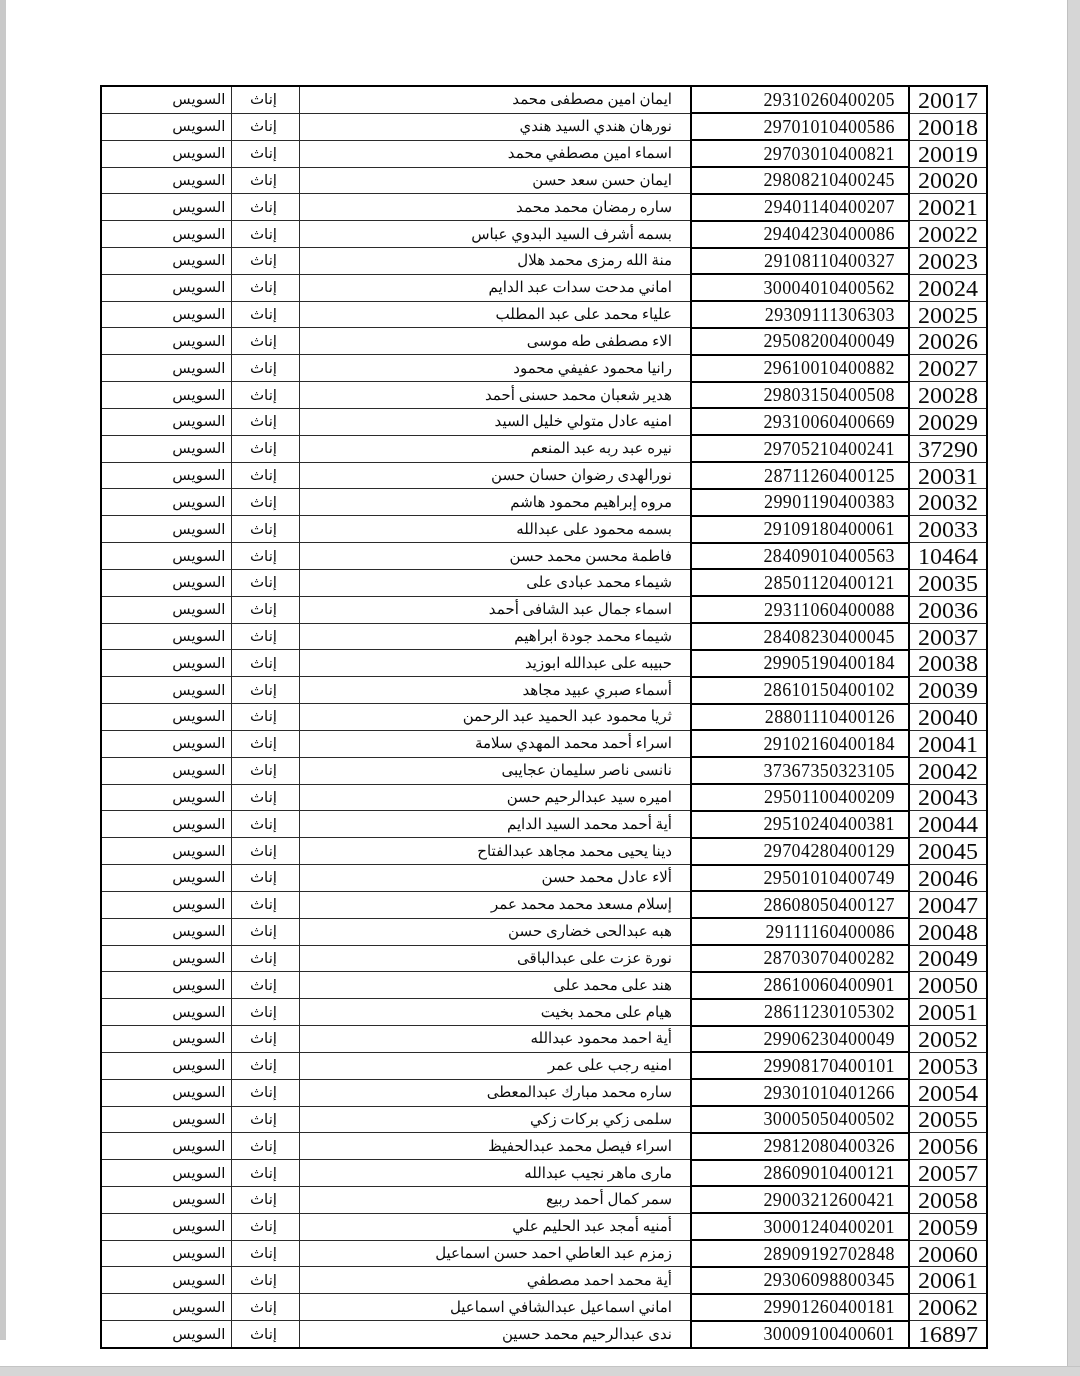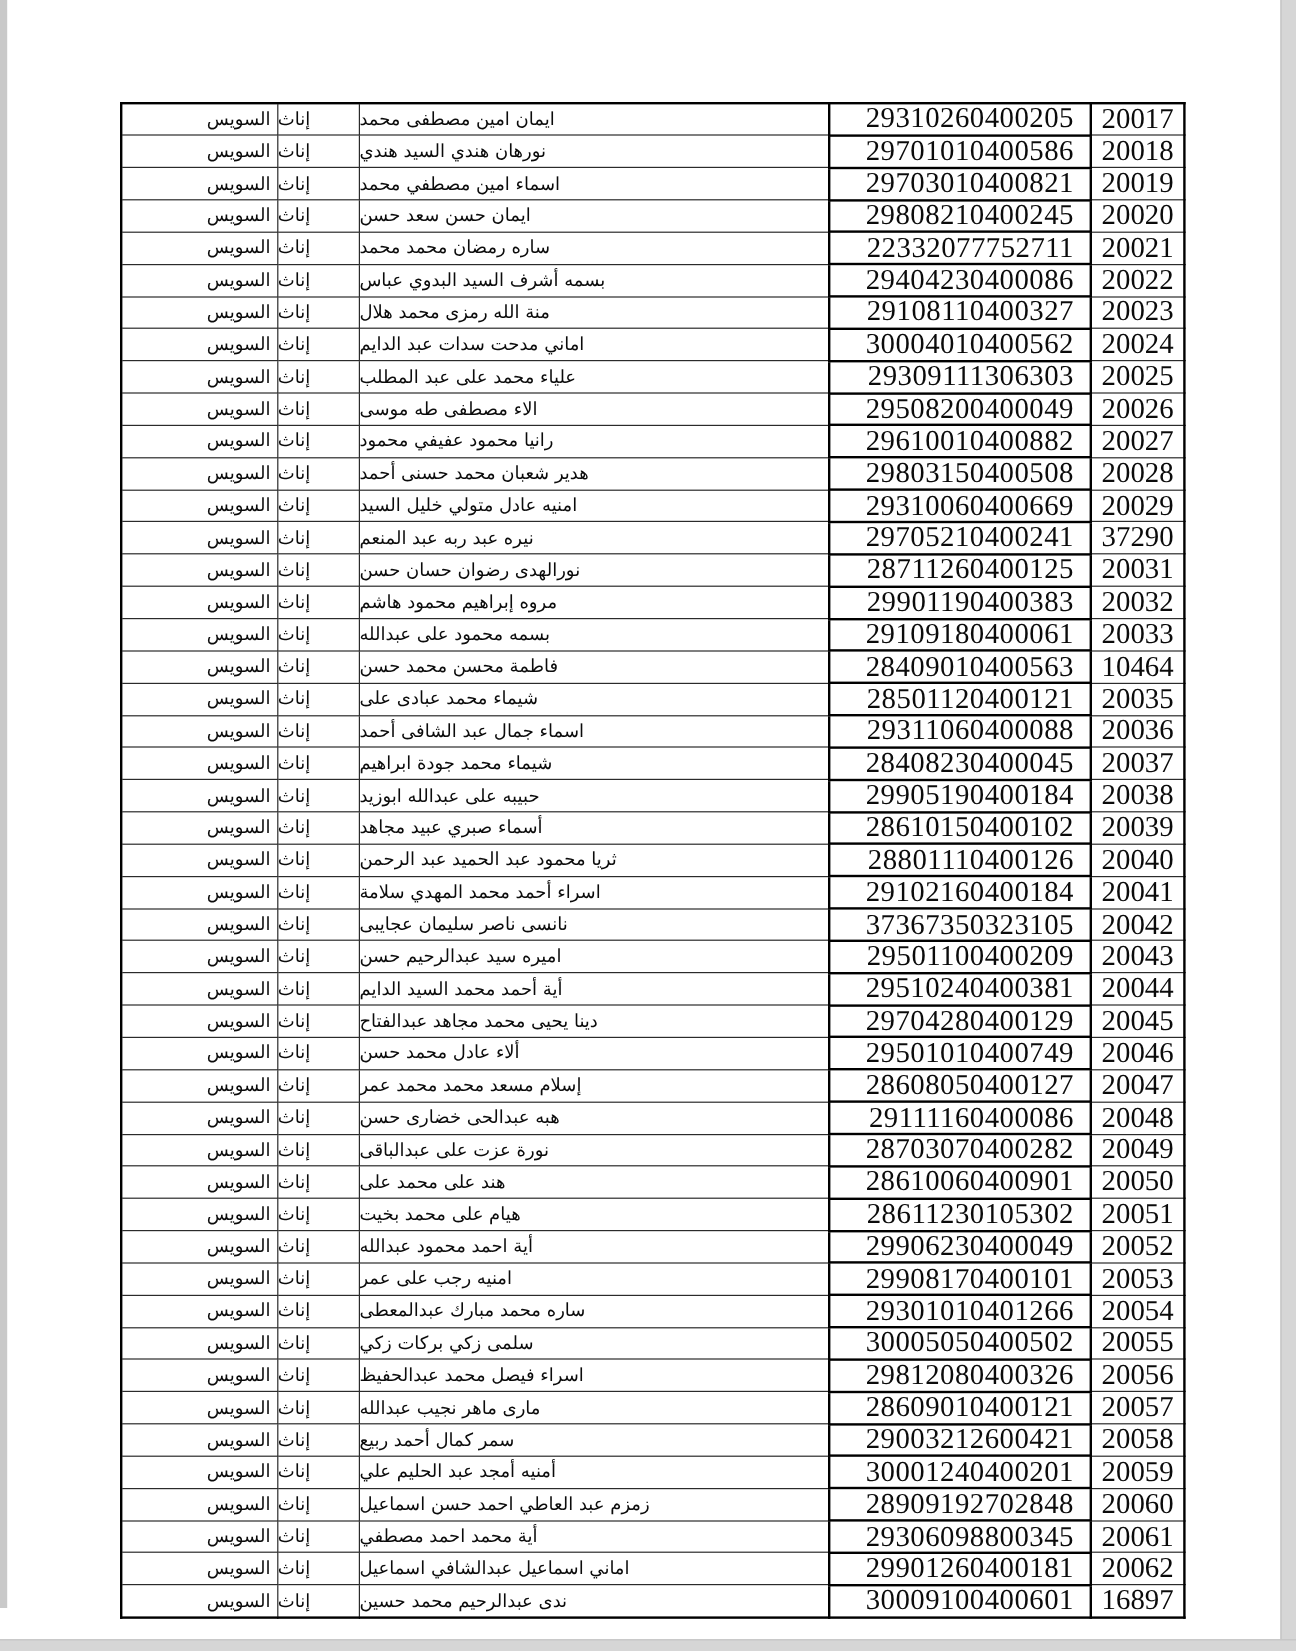--- a/index.html
+++ b/index.html
@@ -27,31 +27,32 @@
     border:1px solid #2b2b2b;
     padding:0;vertical-align:middle;line-height:1;
     white-space:nowrap;overflow:hidden;
     height:23px;
   }
   td.gov{
     direction:rtl;text-align:right;padding-right:5px;
     font-size:15px;
   }
   td.gender{
-    direction:rtl;text-align:left;padding-right:3px;
+    direction:rtl;text-align:center;padding-right:3px;
     font-size:15px;
   }
   td.name{
-    direction:rtl;text-align:left;padding-right:18px;
+    direction:rtl;text-align:right;padding-right:18px;
     font-size:15px;
+    font-family:Liberation Serif, serif;
   }
   td.nid{
     direction:ltr;text-align:right;padding-right:13px;
     font-family:"Liberation Serif","DejaVu Serif",serif;
-    font-size:24px;letter-spacing:0.4px;
+    font-size:18px;letter-spacing:0.4px;
     border:2px solid #000;
   }
   td.serial{
     direction:ltr;text-align:center;
     font-family:"Liberation Serif","DejaVu Serif",serif;
     font-size:24px;
   }
 </style>
 </head>
 <body>
@@ -94,21 +95,21 @@
     <td class="gov">السويس</td>
     <td class="gender">إناث</td>
     <td class="name">ايمان حسن سعد حسن</td>
     <td class="nid">29808210400245</td>
     <td class="serial">20020</td>
   </tr>
       <tr>
     <td class="gov">السويس</td>
     <td class="gender">إناث</td>
     <td class="name">ساره رمضان محمد محمد</td>
-    <td class="nid">22332077752711</td>
+    <td class="nid">29401140400207</td>
     <td class="serial">20021</td>
   </tr>
       <tr>
     <td class="gov">السويس</td>
     <td class="gender">إناث</td>
     <td class="name">بسمه أشرف السيد البدوي عباس</td>
     <td class="nid">29404230400086</td>
     <td class="serial">20022</td>
   </tr>
       <tr>

